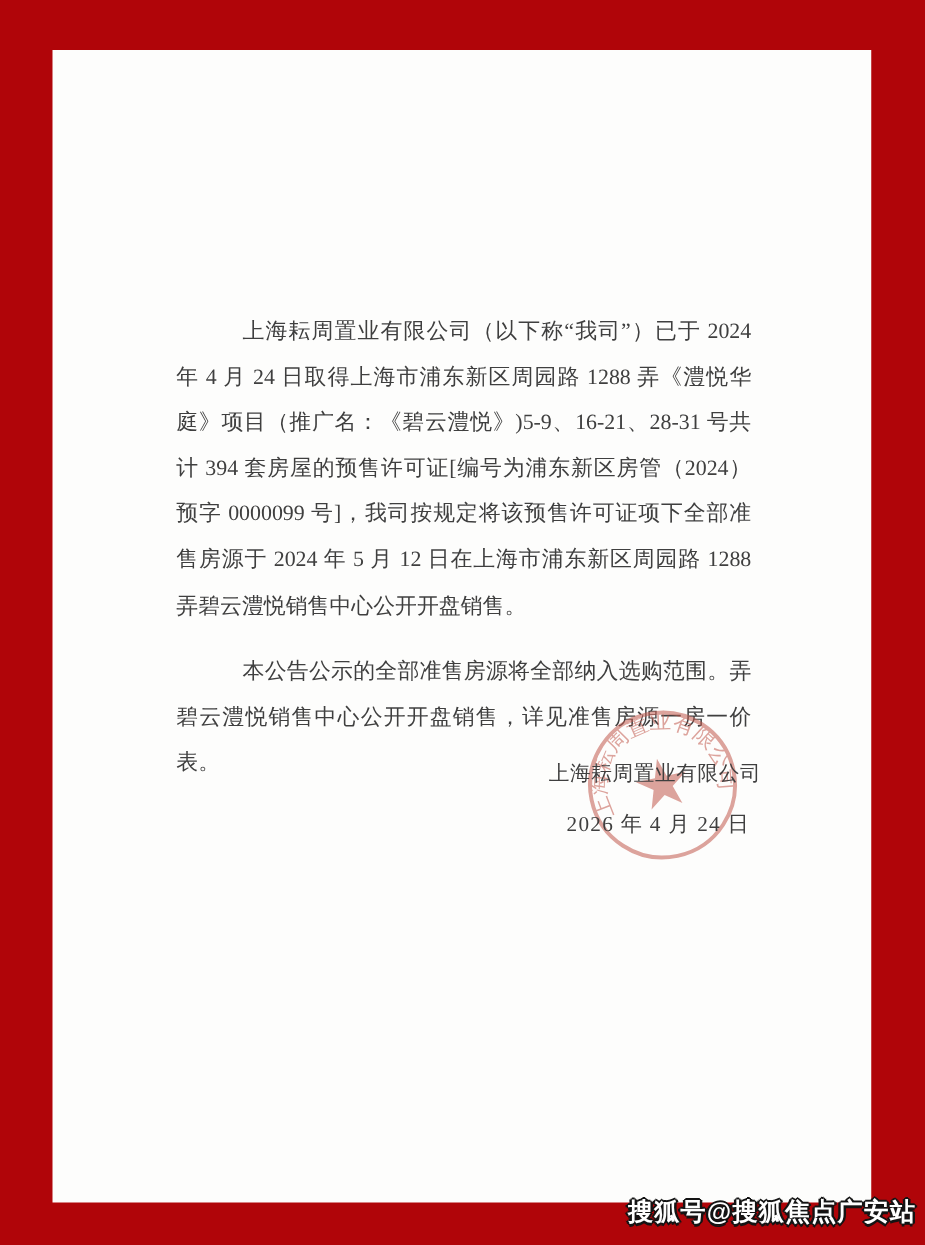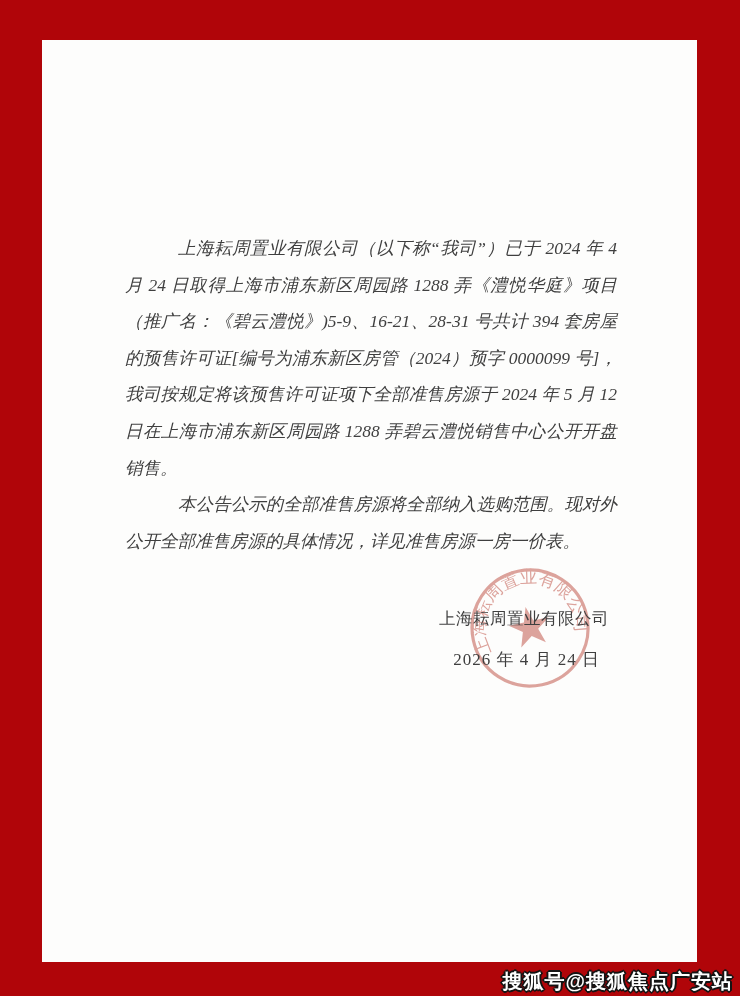--- a/index.html
+++ b/index.html
@@ -38,23 +38,22 @@
   .body-text {
     position: absolute;
     top: 190px;
     left: 83px;
     width: 492px;
     font-size: 17.5px;
     line-height: 36.6px;
     text-align: justify;
   }
   .body-text p {
-    margin: 0;
+    margin: 16px;
     text-indent: 53px;
-    font-style: italic;
   }
   .signature-company {
     position: absolute;
     top: 568px;
     right: 88px;
     font-size: 16.5px;
     letter-spacing: 0.5px;
     z-index: 3;
   }
   .signature-date {
@@ -71,21 +70,21 @@
     top: 525px;
     width: 126px;
     height: 126px;
     z-index: 2;
     opacity: 0.55;
     filter: blur(0.4px);
   }
   .watermark {
     position: absolute;
     right: 7px;
-    bottom: 1px;
+    bottom: 13px;
     z-index: 5;
     font-family: "Liberation Sans", "DejaVu Sans", sans-serif;
     font-size: 20px;
     font-weight: bold;
     letter-spacing: 1px;
     text-shadow:
       -2px 0 0 #141414, 2px 0 0 #141414,
       0 -2px 0 #141414, 0 2px 0 #141414,
       -1px -1px 0 #141414, 1px 1px 0 #141414,
       -1px 1px 0 #141414, 1px -1px 0 #141414;
@@ -94,21 +93,21 @@
 </head>
 <body>
 
 <div class="frame" style="background: rgb(176, 5, 9);">
 
   <div class="paper" style="background: rgb(253, 253, 252); color: rgb(63, 63, 63);">
 
 
     <div class="body-text">
       <p>上海耘周置业有限公司（以下称“我司”）已于 2024 年 4 月 24 日取得上海市浦东新区周园路 1288 弄《澧悦华庭》项目（推广名：《碧云澧悦》)5-9、16-21、28-31 号共计 394 套房屋的预售许可证[编号为浦东新区房管（2024）预字 0000099 号]，我司按规定将该预售许可证项下全部准售房源于 2024 年 5 月 12 日在上海市浦东新区周园路 1288 弄碧云澧悦销售中心公开开盘销售。</p>
-      <p>本公告公示的全部准售房源将全部纳入选购范围。现对外公开全部准售房源的具体情况，详见准售房源一房一价表。</p>
+      <p>本公告公示的全部准售房源将全部纳入选购范围。弄碧云澧悦销售中心公开开盘销售，详见准售房源一房一价表。</p>
     </div>
 
     <svg class="seal" viewBox="0 0 200 200" xmlns="http://www.w3.org/2000/svg">
       <defs>
         <path id="sealArc" d="M 32.3,124.6 A 72,72 0 1 1 167.7,124.6" fill="none"></path>
       </defs>
       <g transform="rotate(-12 100 100)">
         <circle cx="100" cy="100" r="92" fill="none" stroke="#c25a4e" stroke-width="5"></circle>
         <polygon points="100,66 107.6,89.5 132.3,89.5 112.4,104 120,127.5 100,113 80,127.5 87.6,104 67.7,89.5 92.4,89.5" fill="#c25a4e"></polygon>
         <text font-size="27" fill="#c25a4e" font-family="'Liberation Serif','DejaVu Serif',serif">

